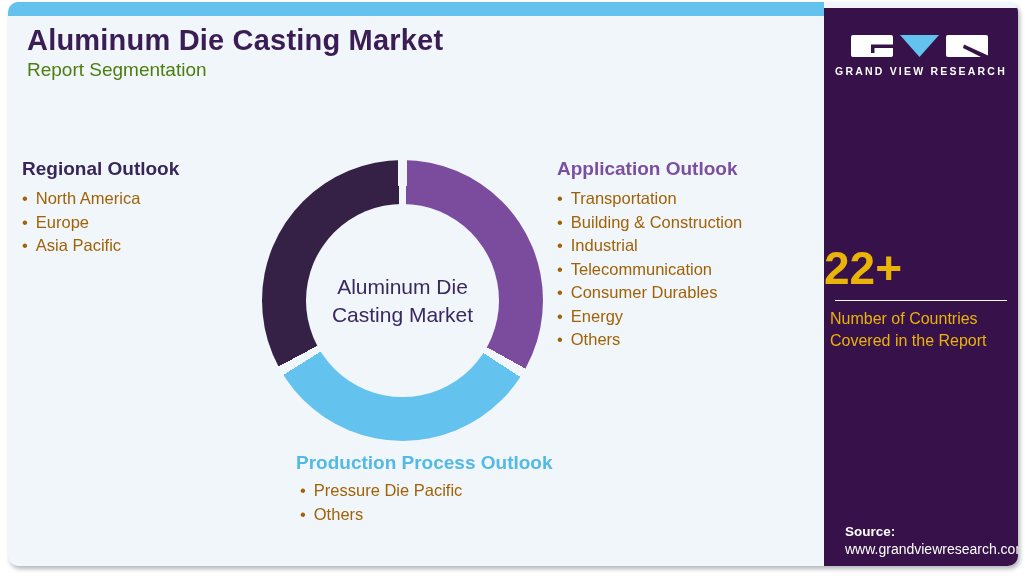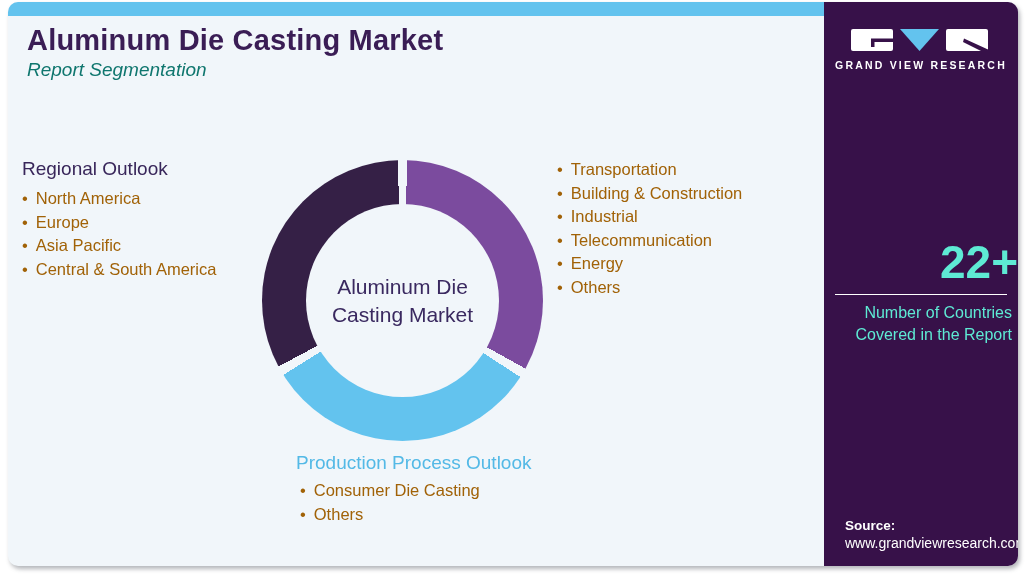--- a/index.html
+++ b/index.html
@@ -3,24 +3,24 @@
 <meta charset="utf-8">
 <style>
   html,body{margin:0;padding:0;background:#ffffff;font-family:"Liberation Sans",sans-serif;}
   .stage{position:relative;width:1025px;height:576px;background:#ffffff;overflow:hidden;}
   .card{position:absolute;left:8px;top:2px;width:1010px;height:564px;background:#f1f6fa;
         border-radius:10px;overflow:hidden;box-shadow:2px 3px 4px rgba(90,95,105,.45);}
   .topbar{position:absolute;left:0;top:0;width:816px;height:14px;background:#63c3ee;}
   
   .header{position:absolute;left:19px;top:22px;}
   .title{font-size:29px;font-weight:900;color:#3a1d55;letter-spacing:.2px;line-height:32px;}
-  .subtitle{font-size:19px;color:#0f766e;margin-top:3px;font-style:italic;}
+  .subtitle{font-size:19px;color:#4d7c0f;margin-top:3px;}
   
   .outlook{position:absolute;}
-  .outlook h2{margin:0 0 7px 0;font-size:19px;font-weight:normal;color:#38265a;}
+  .outlook h2{margin:0 0 7px 0;font-size:19px;font-weight:bold;color:#38265a;}
   .outlook ul{margin:0;padding:0;list-style:none;}
   .outlook li{font-size:16.5px;color:#a16207;line-height:23.5px;white-space:nowrap;}
   .outlook li::before{content:"•";margin-right:8px;}
   .regional{left:14px;top:156px;}
   .application{left:549px;top:156px;}
   .application h2{color:#7b4fa0;}
   .production{left:288px;top:450px;}
   .production h2{color:#53b9e6;margin-bottom:5px;}
   .production li{padding-left:4px;}
   
@@ -30,25 +30,25 @@
       #7b4b9e 2deg 119deg,
       #f1f6fa 119deg 123deg,
       #63c3ee 123deg 238deg,
       #f1f6fa 238deg 242deg,
       #352046 242deg 358deg,
       #f1f6fa 358deg 360deg);}
   .donut-hole{position:absolute;left:44px;top:44px;width:193px;height:193px;border-radius:50%;
     background:#f1f6fa;display:flex;align-items:center;justify-content:center;}
   .donut-label{width:175px;text-align:center;font-size:21px;color:#3a2960;line-height:28px;}
   
-  .sidebar{position:absolute;left:816px;top:0;width:194px;height:564px;background:#371149;}
+  .sidebar{position:absolute;left:816px;top:6px;width:194px;height:564px;background:#371149;}
   .logo{position:absolute;left:0;top:27px;width:194px;text-align:center;}
   .logo svg{display:block;margin:0 auto;}
   .logo-text{margin-top:7px;font-size:10.5px;font-weight:bold;color:#ffffff;letter-spacing:2.2px;}
-  .stat{position:absolute;left:0;top:236px;width:194px;text-align:right;color:#5eead4;}
+  .stat{position:absolute;left:0;top:236px;width:194px;text-align:left;color:#eab308;}
   .stat-value{font-size:46px;font-weight:bold;line-height:48px;}
   .stat-divider{width:172px;height:0;border-top:1.5px solid #ffffff;margin:8px auto 7px auto;}
   .stat-label{margin:0 auto;width:182px;font-size:16px;line-height:21.5px;}
   .source{position:absolute;left:21px;bottom:14px;color:#ffffff;}
   .source-label{font-size:13.5px;font-weight:bold;line-height:17px;}
   .source-url{font-size:14px;line-height:18px;}
 </style>
 </head>
 <body>
 
@@ -60,45 +60,46 @@
       <div class="title">Aluminum Die Casting Market</div>
       <div class="subtitle">Report Segmentation</div>
     </div>
 
     <div class="outlook regional">
       <h2>Regional Outlook</h2>
       <ul>
         <li>North America</li>
         <li>Europe</li>
         <li>Asia Pacific</li>
-        <li>Central &amp; South America</li>
       </ul>
     </div>
 
     <div class="outlook application">
+      <h2>Application Outlook</h2>
       <ul>
         <li>Transportation</li>
         <li>Building &amp; Construction</li>
         <li>Industrial</li>
         <li>Telecommunication</li>
+        <li>Consumer Durables</li>
         <li>Energy</li>
         <li>Others</li>
       </ul>
     </div>
 
     <div class="donut">
       <div class="donut-hole">
         <div class="donut-label">Aluminum Die Casting Market</div>
       </div>
     </div>
 
     <div class="outlook production">
       <h2>Production Process Outlook</h2>
       <ul>
-        <li>Consumer Die Casting</li>
+        <li>Pressure Die Pacific</li>
         <li>Others</li>
       </ul>
     </div>
 
     <div class="sidebar">
       <div class="logo">
         <svg width="140" height="23" viewBox="0 0 140 23">
           <rect x="0" y="0" width="42" height="22" rx="2" fill="#ffffff"></rect>
           <path d="M20 9.5 h22 v3.5 h-18.5 v5 h-3.5 z" fill="#371149"></path>
           <polygon points="49,0 88,0 68.5,22" fill="#63c3ee"></polygon>

